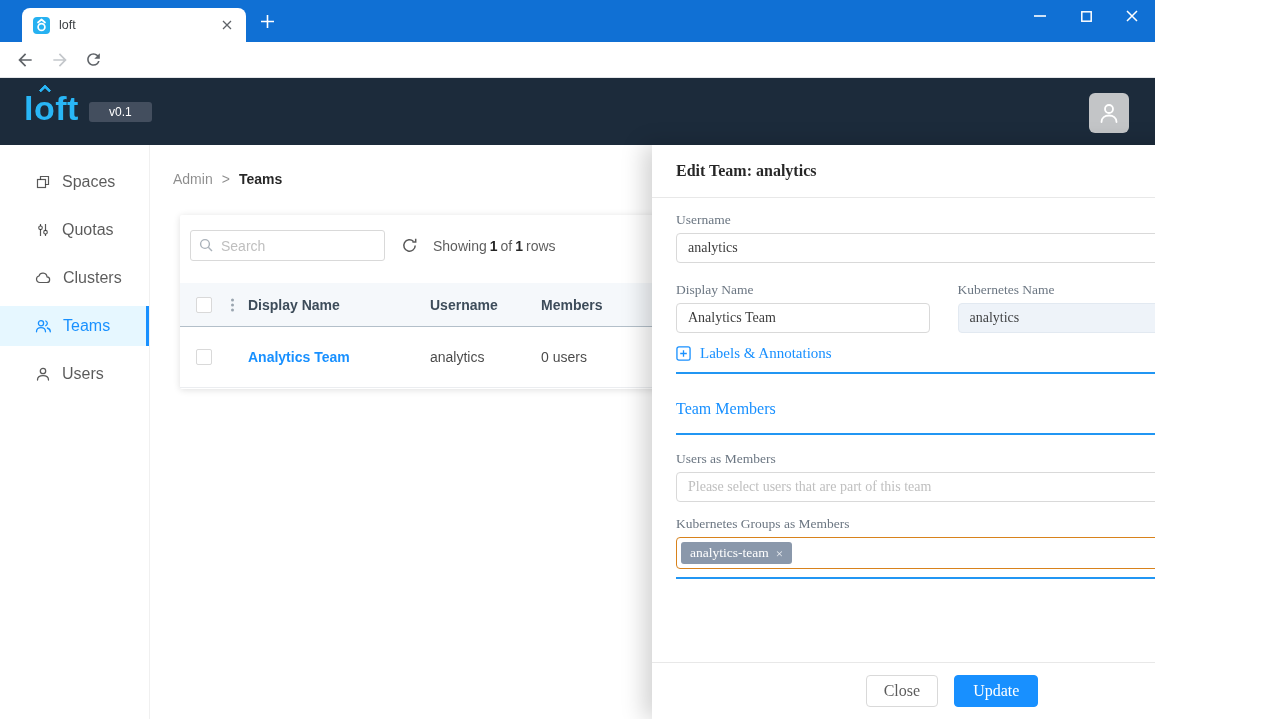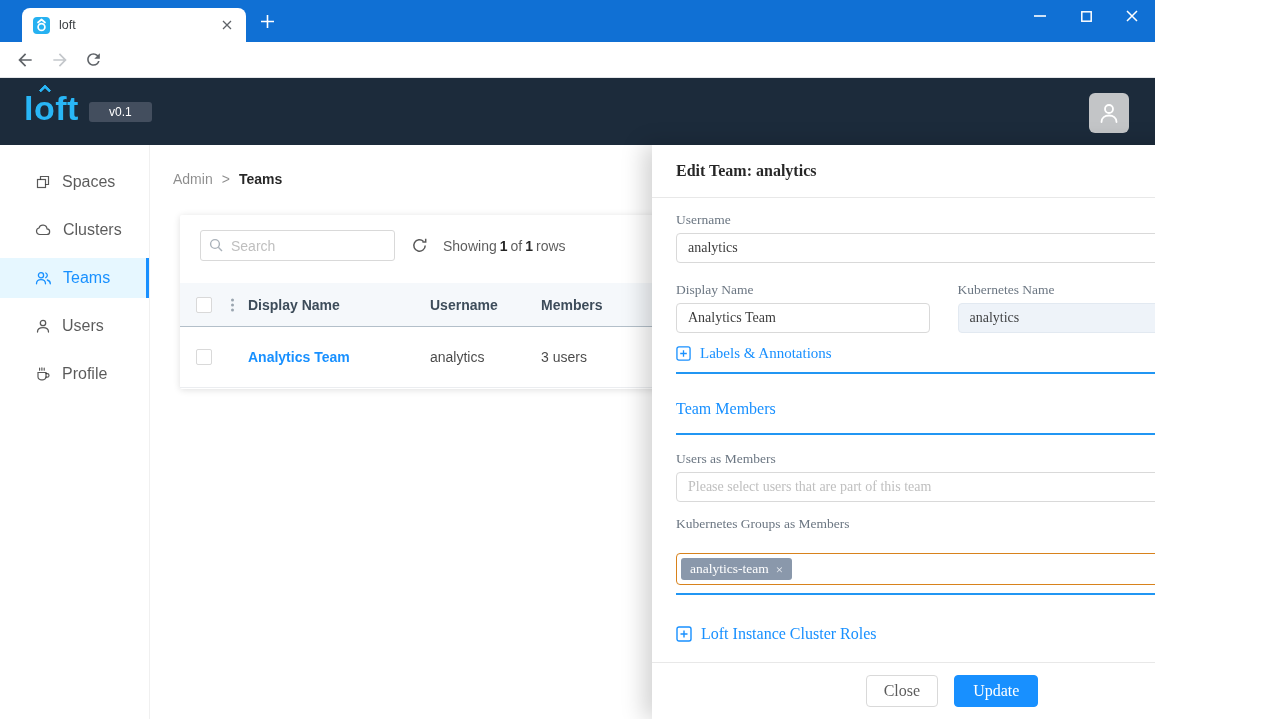--- a/index.html
+++ b/index.html
@@ -45,21 +45,21 @@
   .side-item.active { background:#e6f7ff; color:#1890ff; border-right:3px solid #1890ff; }
 
   
   .main { position:absolute; top:145px; left:150px; right:0; bottom:0; background:#fff; }
   .breadcrumb { position:absolute; left:23px; top:26px; font-size:14px; }
   .bc-home { color:rgba(0,0,0,0.45); cursor:pointer; }
   .bc-sep { color:rgba(0,0,0,0.45); margin:0 9px; }
   .bc-cur { color:rgba(0,0,0,0.85); font-weight:600; }
 
   .card { position:absolute; left:30px; top:70px; width:1020px; height:174px; background:#fff; box-shadow:0 1px 7px rgba(0,0,0,0.13); border-radius:2px; }
-  .search-row { position:absolute; left:20px; top:15px; height:31px; display:flex; align-items:center; }
+  .search-row { position:absolute; left:10px; top:15px; height:31px; display:flex; align-items:center; }
   .search-box { position:relative; width:195px; height:31px; }
   .search-box input { width:100%; height:100%; border:1px solid #d9d9d9; border-radius:3px; padding:0 8px 0 30px; font-size:14px; color:rgba(0,0,0,0.7); outline:none; font-family:inherit; }
   .search-box input::placeholder { color:#bfbfbf; }
   .search-ic { position:absolute; left:9px; top:8px; }
   .reload-ic { margin-left:16px; display:flex; cursor:pointer; }
   .showing { margin-left:15px; font-size:14px; color:rgba(0,0,0,0.65); }
   .showing b { color:rgba(0,0,0,0.85); margin:0 3px; }
 
   .thead { position:absolute; left:0; right:0; top:68px; height:44px; background:#f5f8fb; border-bottom:1px solid #b3bfc9; }
   .trow  { position:absolute; left:0; right:0; top:112px; height:61px; background:#fff; border-bottom:1px solid #ebedf0; }
@@ -243,20 +243,30 @@
     <div class="side-item">
       <svg width="16" height="16" viewBox="0 0 16 16">
           <g fill="none" stroke="currentColor" stroke-width="1.2">
             <rect x="2.5" y="5.5" width="8" height="8"></rect>
             <path d="M5.5 5.5V2.5h8v8h-3"></path>
           </g>
         </svg>
       <span>Spaces</span>
     </div>
     <div class="side-item">
+      <svg width="16" height="16" viewBox="0 0 16 16">
+          <g fill="none" stroke="currentColor" stroke-width="1.2">
+            <path d="M5.5 2v12M10.5 2v12"></path>
+            <circle cx="5.5" cy="5.8" r="1.8" fill="#fff"></circle>
+            <circle cx="10.5" cy="10.2" r="1.8" fill="#fff"></circle>
+          </g>
+        </svg>
+      <span>Quotas</span>
+    </div>
+    <div class="side-item">
       <svg width="17" height="16" viewBox="0 0 17 16">
           <path d="M4.7 12.5h7a2.8 2.8 0 0 0 .3-5.6 4.1 4.1 0 0 0-8-.9 3.3 3.3 0 0 0 .7 6.5z" fill="none" stroke="currentColor" stroke-width="1.2" stroke-linejoin="round"></path>
         </svg>
       <span>Clusters</span>
     </div>
     <div class="side-item active">
       <svg width="17" height="16" viewBox="0 0 17 16">
           <g fill="none" stroke="currentColor" stroke-width="1.3" stroke-linecap="round">
             <circle cx="6" cy="5.3" r="2.6"></circle>
             <path d="M1.5 13.8c0-2.6 2-4.1 4.5-4.1s4.5 1.5 4.5 4.1"></path>
@@ -268,30 +278,20 @@
     </div>
     <div class="side-item">
       <svg width="16" height="16" viewBox="0 0 16 16">
           <g fill="none" stroke="currentColor" stroke-width="1.3" stroke-linecap="round">
             <circle cx="8" cy="5" r="2.7"></circle>
             <path d="M2.5 14c0-2.8 2.4-4.4 5.5-4.4s5.5 1.6 5.5 4.4"></path>
           </g>
         </svg>
       <span>Users</span>
     </div>
-    <div class="side-item">
-      <svg width="16" height="16" viewBox="0 0 16 16">
-          <g fill="none" stroke="currentColor" stroke-width="1.2" stroke-linecap="round">
-            <path d="M3 6.5h8v4.3a3 3 0 0 1-3 3H6a3 3 0 0 1-3-3z"></path>
-            <path d="M11 7.6h1.2a1.8 1.8 0 0 1 0 3.6H11"></path>
-            <path d="M4.6 2.2v2M6.9 1.8v2.4M9.2 2.2v2"></path>
-          </g>
-        </svg>
-      <span>Profile</span>
-    </div>
   </div>
 
   <div class="main">
     <div class="breadcrumb">
       <span class="bc-home">Admin</span><span class="bc-sep">&gt;</span><span class="bc-cur">Teams</span>
     </div>
 
     <div class="card">
       <div class="search-row">
         <span class="search-box">
@@ -328,21 +328,21 @@
         <span class="cell th c-members">Members</span>
         <span class="cell th c-groups">Groups</span>
       </div>
 
       <div class="trow">
         <span class="cell c-check">
             <span class="checkbox"></span>
           </span>
         <span class="cell td c-display row-link">Analytics Team</span>
         <span class="cell td c-username">analytics</span>
-        <span class="cell td c-members">3 users</span>
+        <span class="cell td c-members">0 users</span>
         <span class="cell td c-groups">0 groups</span>
       </div>
     </div>
   </div>
 
   <div class="drawer">
     <div class="drawer-header">
       <span class="drawer-title">Edit Team: analytics</span>
       <span class="drawer-close">
         <svg width="14" height="14" viewBox="0 0 14 14">
@@ -378,38 +378,31 @@
 
         <div class="section-heading">Team Members</div>
         <div class="blue-hr hr-2"></div>
 
         <div class="fg-users">
           <div class="f-label">Users as Members</div>
           <input class="text-input" placeholder="Please select users that are part of this team" style="">
         </div>
 
         <div class="groups-head">
-          <span class="f-label" style="margin-bottom:16px">Kubernetes Groups as Members</span>
+          <span class="f-label" style="margin-bottom:0">Kubernetes Groups as Members</span>
           <span class="reset-link">Reset</span>
         </div>
         <div class="tag-input">
           <span class="tag">
             <span>analytics-team</span>
             <span class="tag-x">×</span>
           </span>
         </div>
         <div class="blue-hr hr-3"></div>
 
-        <div class="section-toggle toggle-roles">
-          <svg width="16" height="16" viewBox="0 0 16 16">
-              <rect x="1" y="1" width="14" height="14" rx="2" fill="none" stroke="#1890ff" stroke-width="1.4"></rect>
-              <path d="M8 4.5v7M4.5 8h7" stroke="#1890ff" stroke-width="1.4"></path>
-            </svg>
-          <span>Loft Instance Cluster Roles</span>
-        </div>
 
       </div>
 
       <div class="scrollbar">
         <span class="sb-arrow sb-up">
             <i class="tri-up"></i>
           </span>
         <span class="sb-thumb"></span>
         <span class="sb-arrow sb-down">
             <i class="tri-down"></i>

